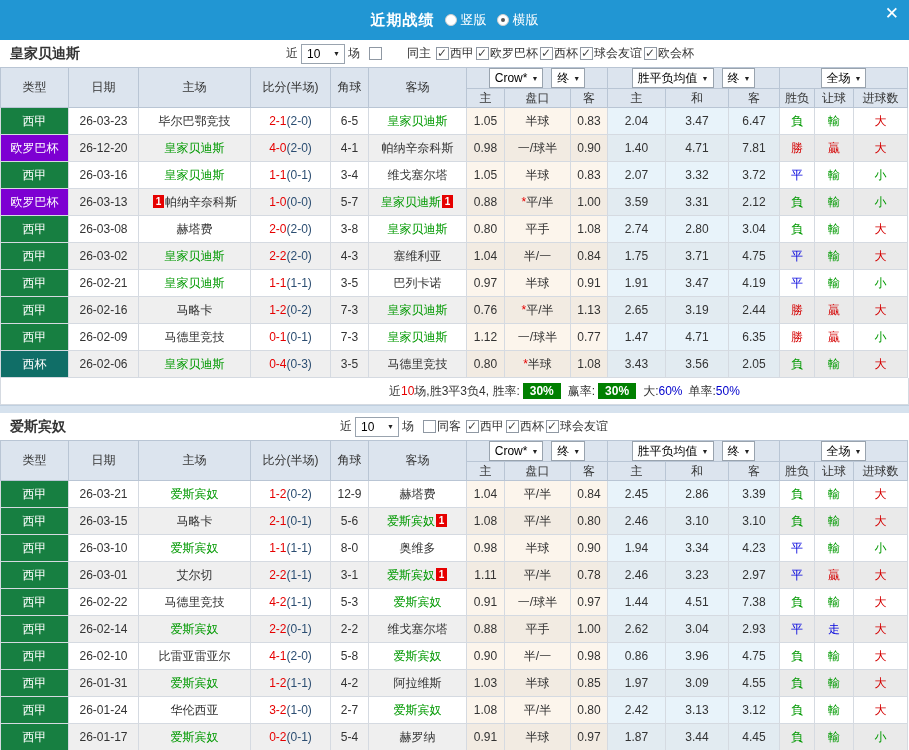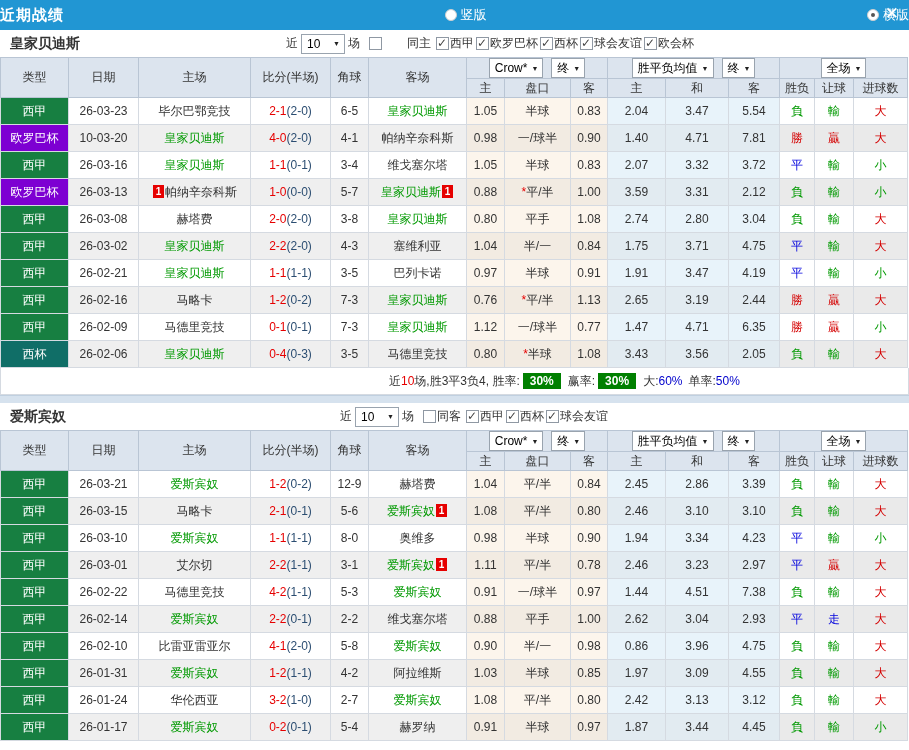--- a/index.html
+++ b/index.html
@@ -1,19 +1,19 @@
 <!DOCTYPE html>
 <html><head>
 <meta charset="utf-8">
 <style>
   * { box-sizing: border-box; }
   body { margin:0; width:909px; height:750px; overflow:hidden; background:#fff;
          font-family:"Liberation Sans","DejaVu Sans",sans-serif; }
-  .topbar { height:30px; background:#2196d3; display:flex; align-items:center;
-            justify-content:space-between; position:relative; color:#fff; }
+  .topbar { height:40px; background:#2196d3; display:flex; align-items:center;
+            justify-content:center; position:relative; color:#fff; }
   .topbar .title { font-weight:bold; font-size:15px; letter-spacing:1px; }
   .radlab { display:inline-flex; align-items:center; gap:4px; font-size:13px; margin-left:10px; cursor:pointer; }
   .rad { width:12px; height:12px; border-radius:50%; background:#fff; border:1px solid #cfcfcf;
          display:inline-block; position:relative; }
   .rad.on::after { content:''; position:absolute; left:3px; top:3px; right:3px; bottom:3px;
                    background:#555; border-radius:50%; }
   .close { position:absolute; right:10px; top:3px; font-size:17px; font-weight:bold; cursor:pointer; }
 
   .sec-title { height:27px; display:flex; align-items:center; padding-left:10px; position:relative; background:#fff; }
   .tname { font-weight:bold; color:#333; font-size:14px; }
@@ -186,28 +186,28 @@
           <td class="date">26-03-23</td>
           <td class="team"><span class="tb">毕尔巴鄂竞技</span></td>
           <td class="score"><span class="ft">2-1</span><span class="ht">(2-0)</span></td>
           <td class="corner">6-5</td>
           <td class="team"><span class="tg">皇家贝迪斯</span></td>
           <td class="asian">1.05</td>
           <td class="asian"><span>半球</span></td>
           <td class="asian">0.83</td>
           <td class="euro">2.04</td>
           <td class="euro">3.47</td>
-          <td class="euro">5.54</td>
+          <td class="euro">6.47</td>
           <td class="res green">負</td>
           <td class="res green">輸</td>
           <td class="res red">大</td>
         </tr>
         <tr>
           <td class="league" style="background: rgb(125, 0, 210);">欧罗巴杯</td>
-          <td class="date">10-03-20</td>
+          <td class="date">26-12-20</td>
           <td class="team"><span class="tg">皇家贝迪斯</span></td>
           <td class="score"><span class="ft">4-0</span><span class="ht">(2-0)</span></td>
           <td class="corner">4-1</td>
           <td class="team"><span class="tb">帕纳辛奈科斯</span></td>
           <td class="asian">0.98</td>
           <td class="asian"><span>一/球半</span></td>
           <td class="asian">0.90</td>
           <td class="euro">1.40</td>
           <td class="euro">4.71</td>
           <td class="euro">7.81</td>

